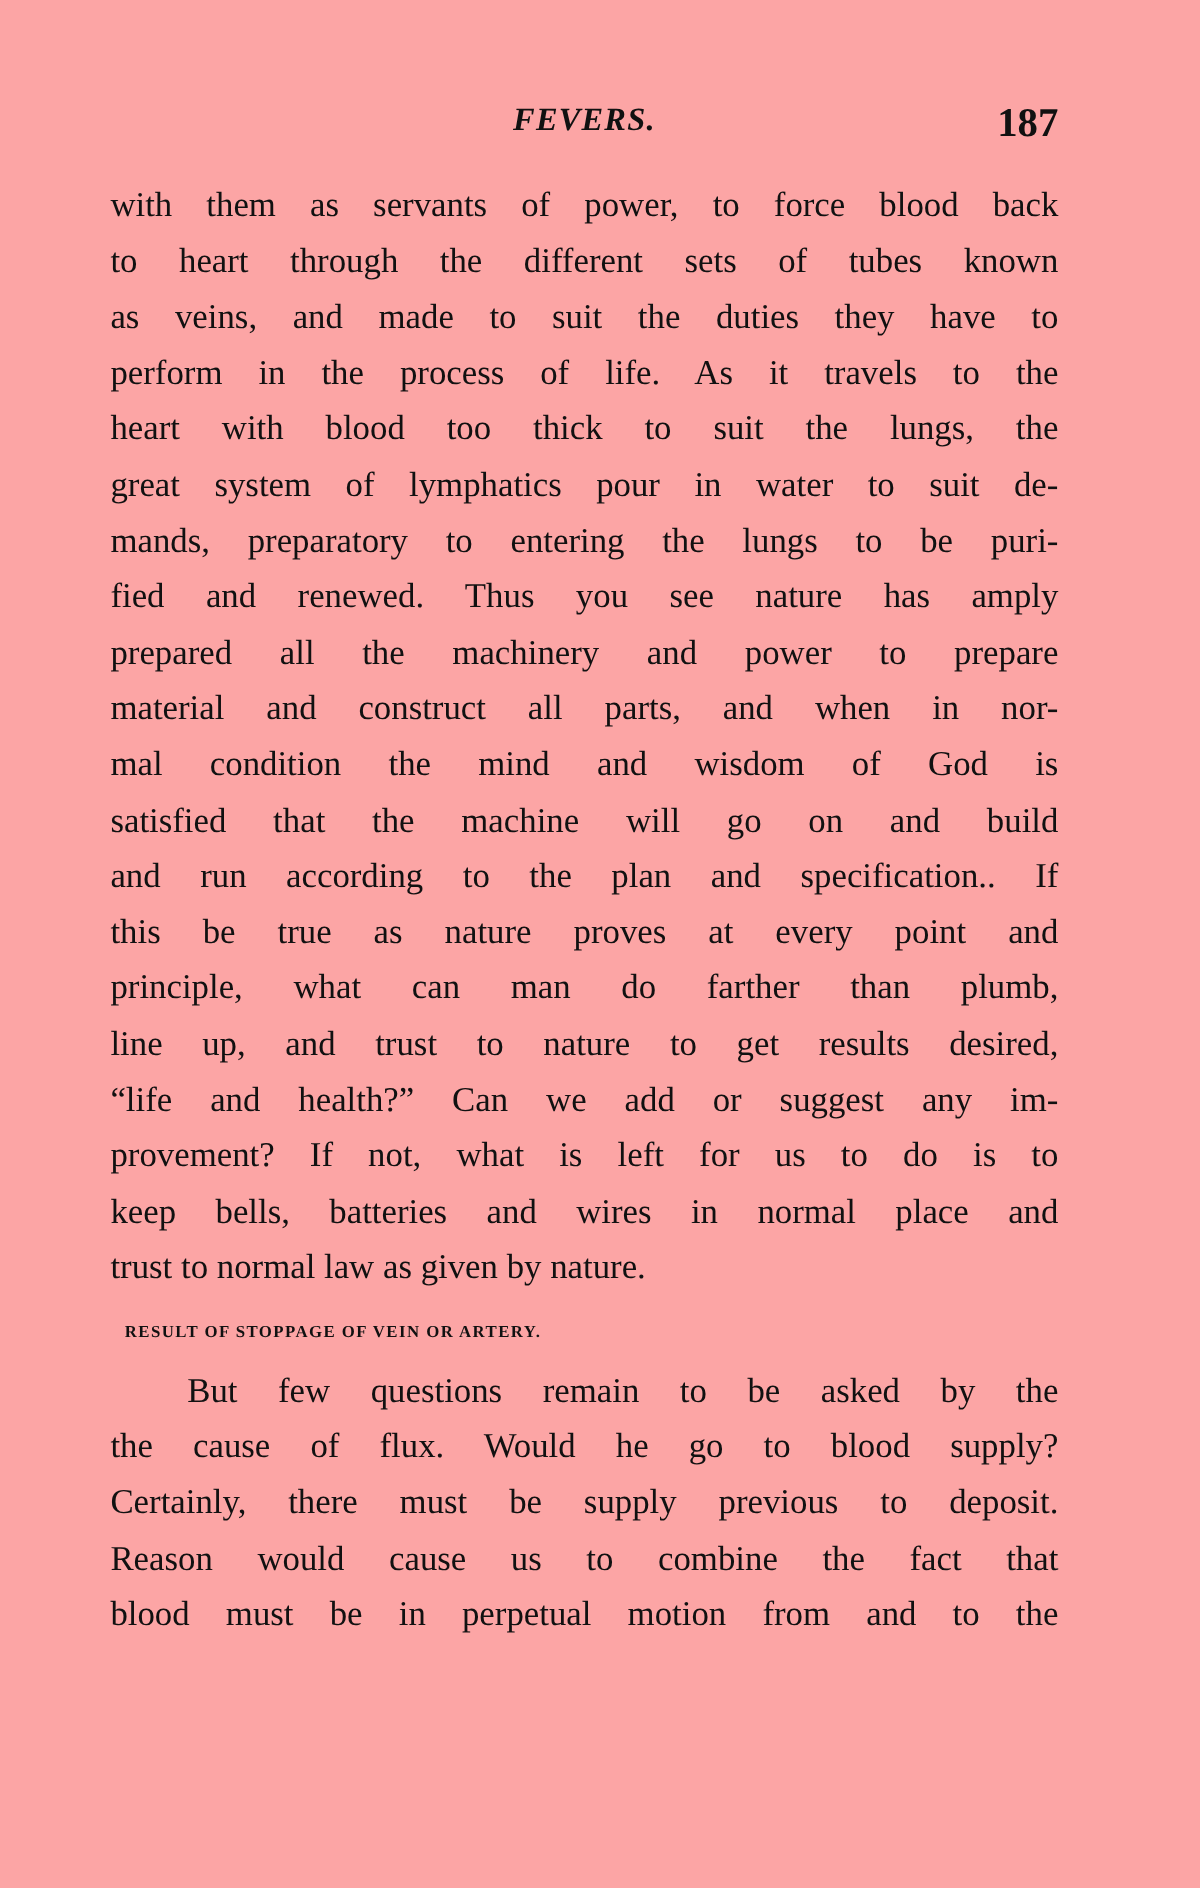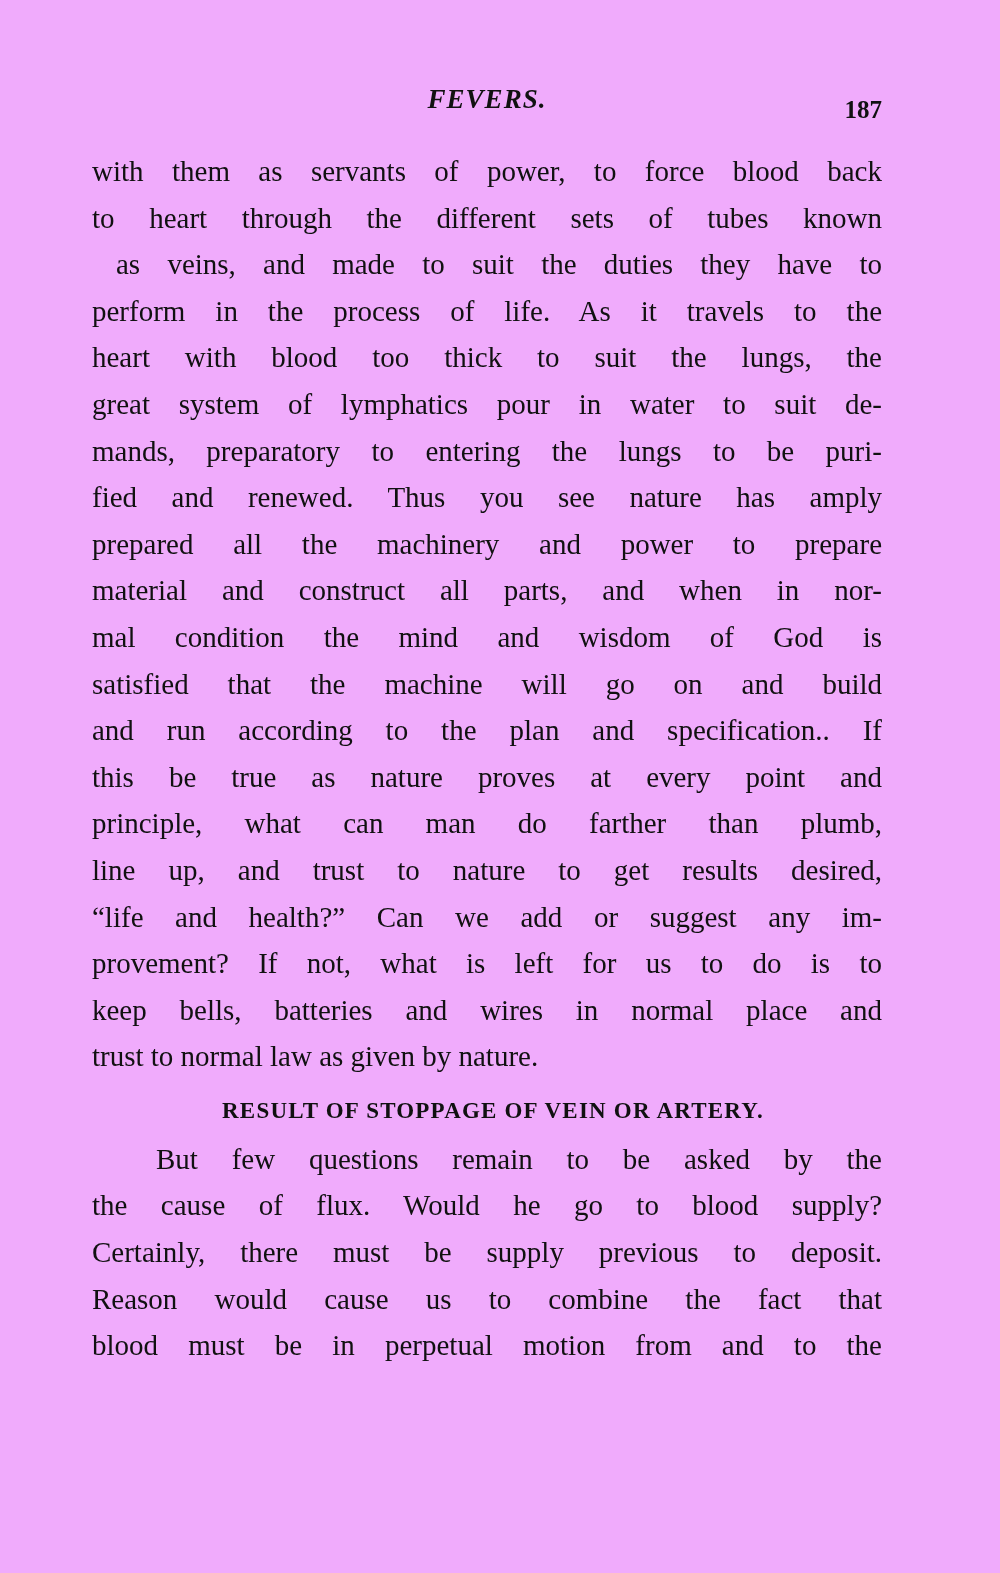--- a/index.html
+++ b/index.html
@@ -12,21 +12,21 @@
       height: 1573px;
       position: relative;
       overflow: hidden;
       color: #111111;
       font-family: "Liberation Serif", "DejaVu Serif", serif;
     }
     .page {
       position: absolute;
       left: 0; top: 0;
       width: 1000px; height: 1573px;
-      background: #f0abfc;
+      background: #fca5a5;
     }
     .running-head {
       position: absolute;
       top: 80px;
       left: 92px;
       width: 790px;
       height: 40px;
     }
     .running-title {
       position: absolute;
@@ -35,23 +35,23 @@
       text-align: center;
       font-style: italic;
       font-weight: bold;
       font-size: 27px;
       letter-spacing: 1px;
       top: 4px;
     }
     .page-number {
       position: absolute;
       right: 0;
-      top: 16px;
+      top: 4px;
       font-weight: bold;
-      font-size: 25px;
+      font-size: 34px;
     }
     .body-text {
       position: absolute;
       left: 92px;
       top: 148px;
       width: 790px;
     }
     .line {
       display: block;
       height: 46.6px;
@@ -65,45 +65,45 @@
     .line.last {
       text-align-last: left;
     }
     .line.indent {
       padding-left: 64px;
     }
     .section-heading {
       display: block;
       height: 56px;
       line-height: 62px;
-      font-size: 23px;
+      font-size: 14px;
       font-weight: bold;
       letter-spacing: 1.2px;
-      text-align: center;
+      text-align: left;
       padding-left: 12px;
     }
     .para2 {
       margin-top: 0;
     }
   </style>
 </head>
 <body>
 
 <div class="page">
 
   <div class="running-head">
     <span class="running-title">FEVERS.</span>
     <span class="page-number">187</span>
   </div>
 
   <div class="body-text">
     <div class="paragraph">
       <span class="line" style="white-space: nowrap;">with them as servants of power, to force blood back</span>
       <span class="line" style="white-space: nowrap;">to heart through the different sets of tubes known</span>
-      <span class="line" style="white-space: nowrap; margin-left: 24px;">as veins, and made to suit the duties they have to</span>
+      <span class="line" style="white-space: nowrap;">as veins, and made to suit the duties they have to</span>
       <span class="line" style="white-space: nowrap;">perform in the process of life.  As it travels to the</span>
       <span class="line" style="white-space: nowrap;">heart with blood too thick to suit the lungs, the</span>
       <span class="line" style="white-space: nowrap;">great system of lymphatics pour in water to suit de-</span>
       <span class="line" style="white-space: nowrap;">mands, preparatory to entering the lungs to be puri-</span>
       <span class="line" style="white-space: nowrap;">fied and renewed.  Thus you see nature has amply</span>
       <span class="line" style="white-space: nowrap;">prepared all the machinery and power to prepare</span>
       <span class="line" style="white-space: nowrap;">material and construct all parts, and when in nor-</span>
       <span class="line" style="white-space: nowrap;">mal condition the mind and wisdom of God is</span>
       <span class="line" style="white-space: nowrap;">satisfied that the machine will go on and build</span>
       <span class="line" style="white-space: nowrap;">and run according to the plan and specification..  If</span>

